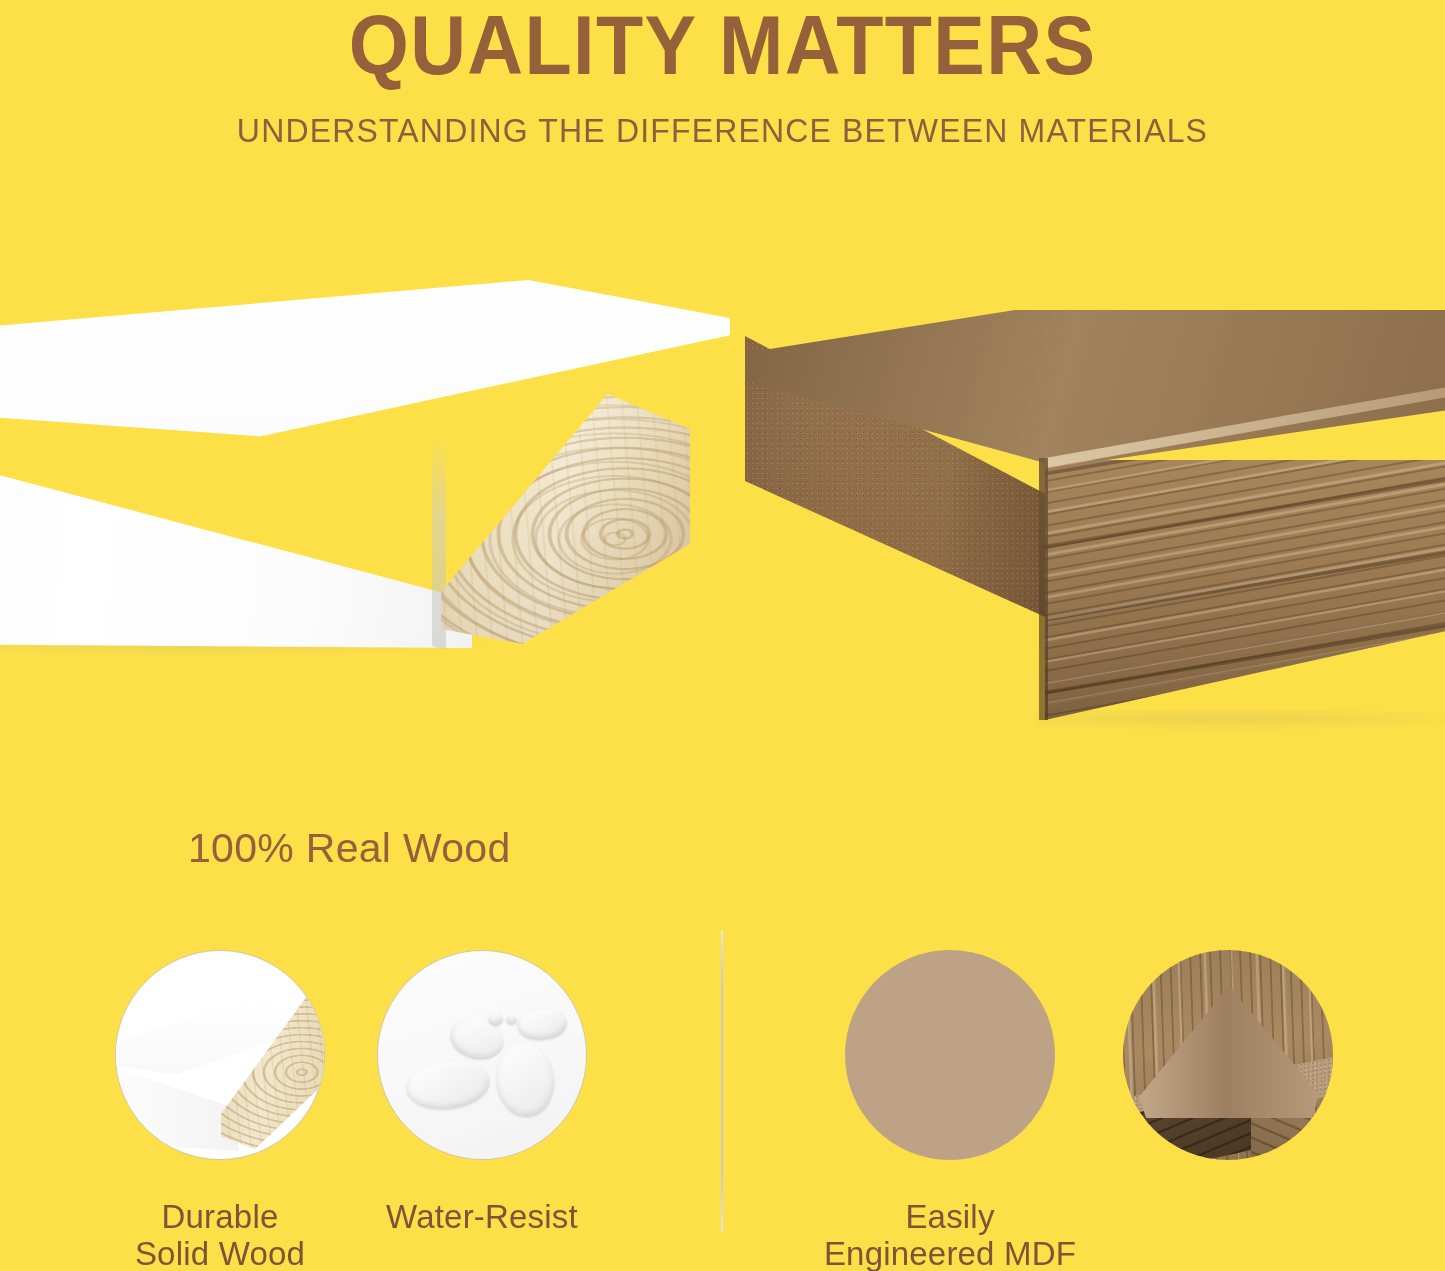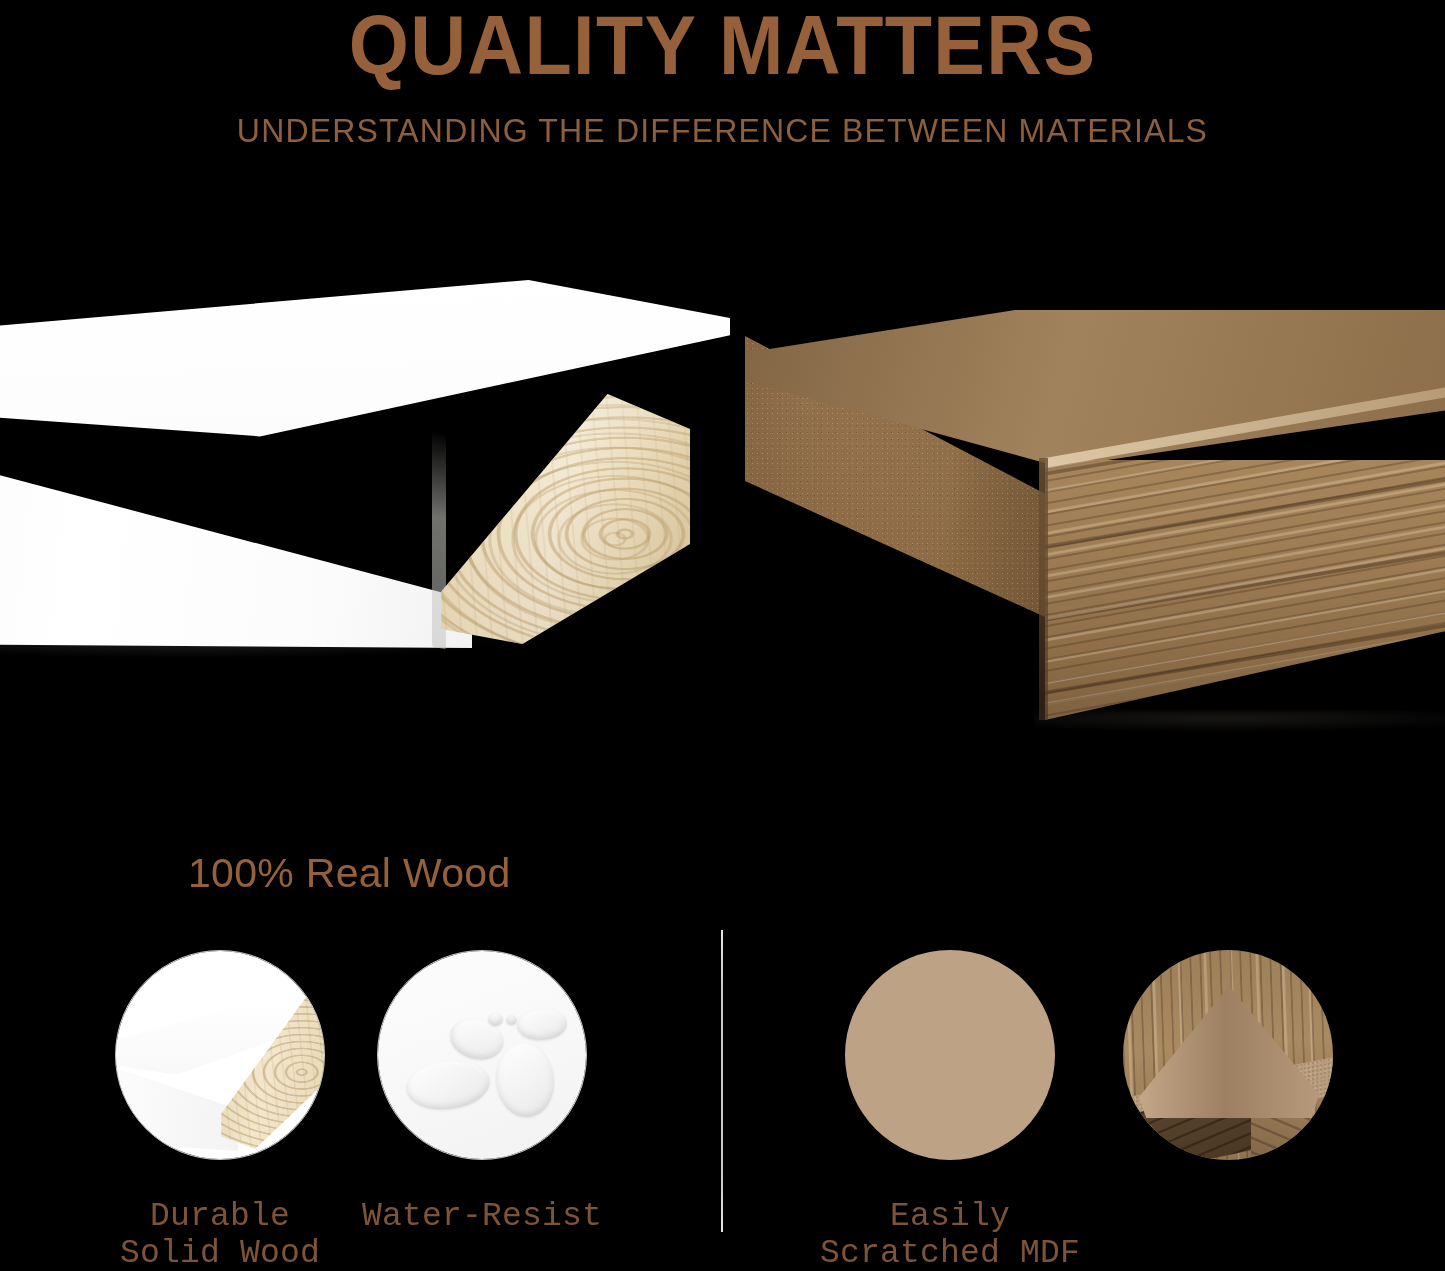--- a/index.html
+++ b/index.html
@@ -1,19 +1,19 @@
 <!DOCTYPE html>
 <html><head>
 <meta charset="utf-8">
 <style>
   * { margin:0; padding:0; box-sizing:border-box; }
   html,body { width:1445px; height:1271px; background:#ffffff; overflow:hidden; }
   body { font-family:"Liberation Sans", sans-serif; -webkit-font-smoothing:antialiased; }
 
-  .page { position:relative; width:1445px; height:1271px; background:#000000; }
+  .page { position:relative; width:1445px; height:1271px; background:#fde047; }
 
   
   .header { position:absolute; left:0; top:0; width:1445px; text-align:center; }
   .title {
     font-family:"Liberation Sans", sans-serif;
     font-weight:bold;
     font-size:84px;
     line-height:86px;
     color:#96603B;
     letter-spacing:1.5px;
@@ -154,21 +154,21 @@
     position:absolute; left:290px; top:400px; width:470px; height:22px;
     background:radial-gradient(ellipse at 40% 40%, rgba(150,140,125,0.16), rgba(255,255,255,0) 70%);
   }
 
   
   .sec-head {
     position:absolute; font-family:"Liberation Sans", sans-serif;
     font-weight:500; font-size:41px; line-height:48px; color:#96603B;
     letter-spacing:0.3px; white-space:nowrap;
   }
-  .sec-head.left  { left:188px; top:824px;margin-top:25px; }
+  .sec-head.left  { left:188px; top:824px; }
   .sec-head.right { left:845px; top:824px; }
 
   
   .divider {
     position:absolute; left:721px; top:930px; width:2px; height:302px;
     background:linear-gradient(180deg,#e6e6e6,#c9c9c9 18%,#c9c9c9 82%,#e6e6e6);
   }
 
   
   .feature { position:absolute; width:270px; text-align:center; }
@@ -290,21 +290,21 @@
         rgba(50,34,18,0.00) 0px, rgba(50,34,18,0.00) 4px,
         rgba(50,34,18,0.34) 5px, rgba(50,34,18,0.34) 6.5px,
         rgba(50,34,18,0.00) 7.5px, rgba(50,34,18,0.00) 14px),
       linear-gradient(190deg,#9a7d5a,#7e6444);
     transform:skewY(12deg); transform-origin:left top;
   }
 
   
   .f-label {
     margin-top:38px;
-    font-family:Liberation Mono, monospace;
+    font-family:Liberation Sans, sans-serif;
     font-weight:400; font-size:33px; line-height:37px;
     color:#7E5438; letter-spacing:0.2px; white-space:pre-line;
   }
 </style>
 </head>
 <body>
 
 <div class="page">
 
   <div class="header">
@@ -364,21 +364,21 @@
       </div>
     </div>
     <div class="f-label">Water-Resist</div>
   </div>
 
   <div class="feature f3">
     <div class="circle">
       <div class="mdf"></div>
     </div>
     <div class="f-label">Easily
-Scratched MDF</div>
+Engineered MDF</div>
   </div>
 
   <div class="feature f4">
     <div class="circle">
       <div class="film">
         <div class="film-bg"></div>
         <div class="film-core"></div>
         <div class="film-edge-dark"></div>
         <div class="film-edge-light"></div>
         <div class="film-peel"></div>

